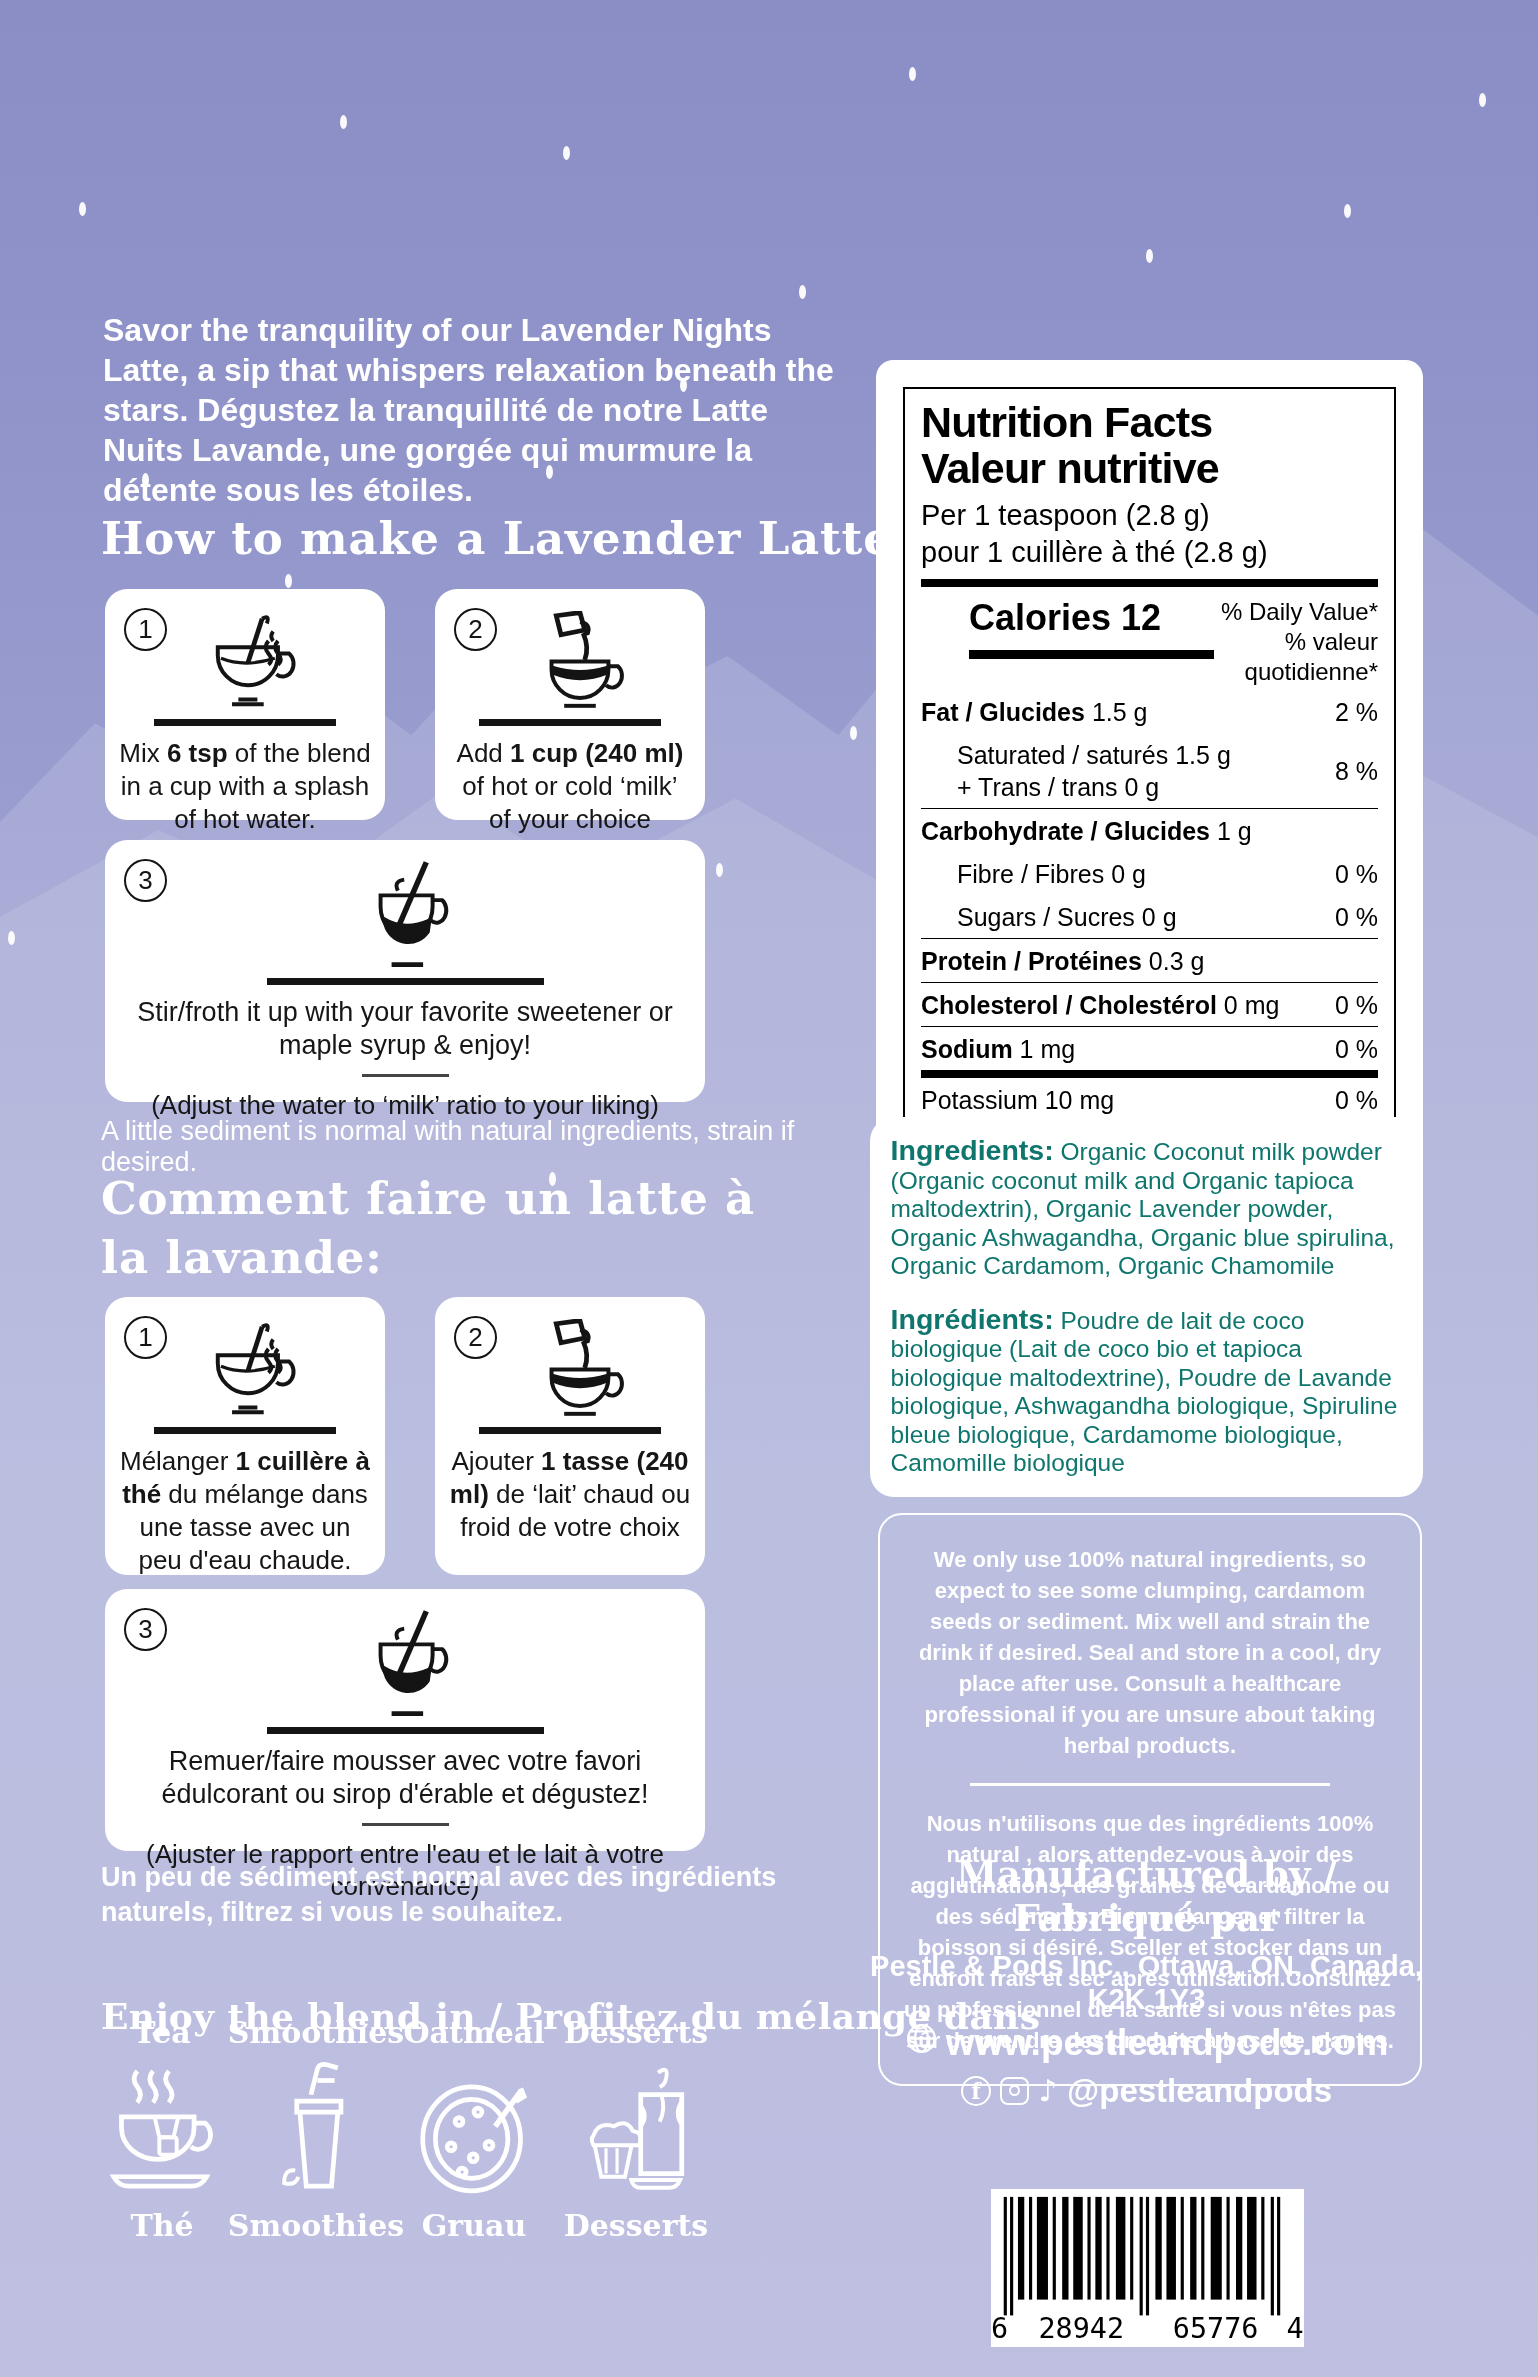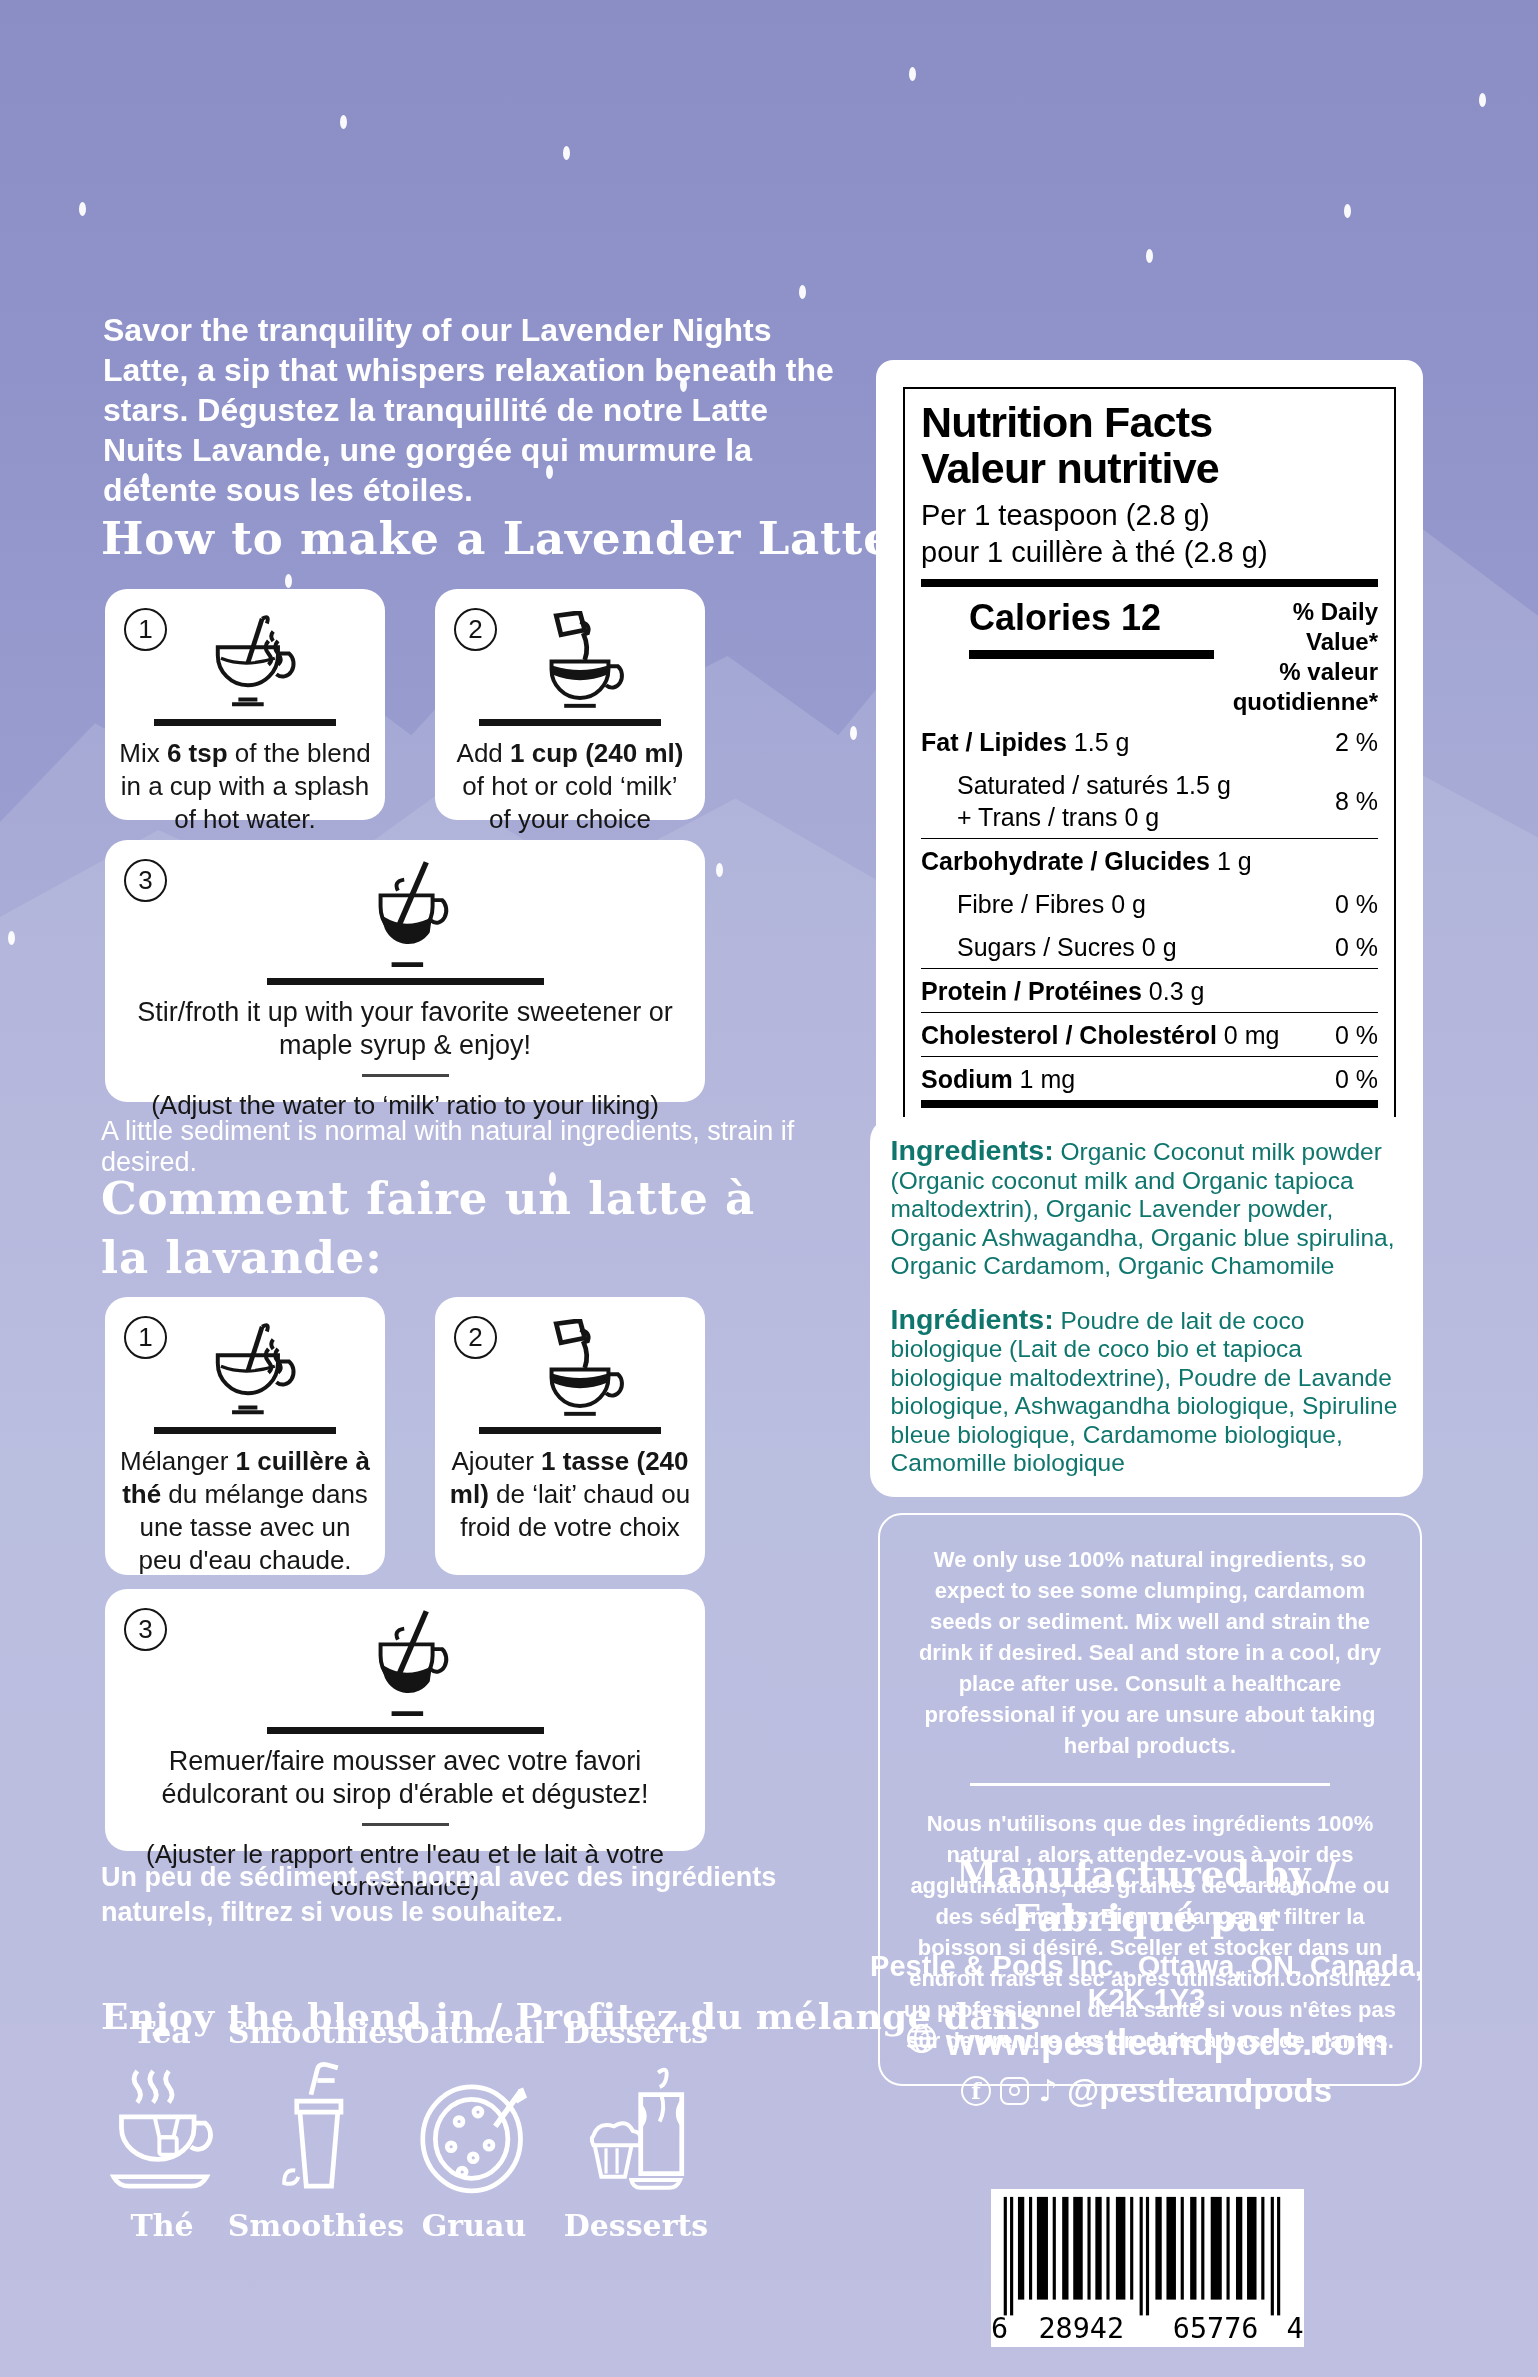--- a/index.html
+++ b/index.html
@@ -51,21 +51,21 @@
   
   .nf-card { position:absolute; left:876px; top:360px; width:547px; background:#fff;
              border-radius:17.4px; padding:27px; color:#000; }
   .nf-box { border:2.4px solid #000; padding:9.5px 16px 12.7px; }
   .nf-title { font-size:43px; font-weight:bold; line-height:46px; letter-spacing:-0.8px; }
   .nf-serving { font-size:29px; line-height:37px; margin-top:6.3px; }
   .nf-bar-thick { height:8.7px; background:#000; margin:8px 0 4.7px; }
   .nf-cal-row { display:flex; justify-content:space-between; align-items:flex-start; padding:4.7px 0 3.2px;margin-left:48px; }
   .nf-cal { font-size:36px; font-weight:bold; }
   .nf-cal-bar { width:245px; height:9.5px; background:#000; margin-top:11px; }
-  .nf-dv { text-align:right; font-size:24px; line-height:30px; font-weight:bold; }
+  .nf-dv { text-align:right; font-size:24px; line-height:30px; font-weight:normal; }
   .nf-row { display:flex; justify-content:space-between; align-items:center;
             font-size:25px; line-height:32px; padding:5.5px 0; border-top:1.6px solid #000; }
   .nf-row.first { border-top:none; }
   .nf-row.nosep { border-top:none; }
   .nf-row.thick { border-top:8px solid #000; }
   .nf-indent { padding-left:36px; }
   .nf-pct { white-space:nowrap; }
   .nf-foot { border-top:8px solid #000; font-size:23px; line-height:31px; padding-top:8px; }
 
   .ing-card { position:absolute; left:870px; top:1117px; width:553px; background:#fff;
@@ -328,21 +328,21 @@
         <div>
           <div class="nf-cal">Calories 12</div>
           <div class="nf-cal-bar"></div>
         </div>
         <div class="nf-dv">
           <div>% Daily Value*</div>
           <div>% valeur quotidienne*</div>
         </div>
       </div>
       <div class="nf-row first">
-        <span><b>Fat / Lipides</b><span> 1.5 g</span></span>
+        <span><b>Fat / Glucides</b><span> 1.5 g</span></span>
         <span class="nf-pct">2 %</span>
       </div>
       <div class="nf-row nosep">
         <span class="nf-indent"><span>Saturated / saturés 1.5 g</span><br><span>+ Trans / trans 0 g</span></span>
         <span class="nf-pct">8 %</span>
       </div>
       <div class="nf-row">
         <span><b>Carbohydrate / Glucides</b><span> 1 g</span></span>
         <span class="nf-pct"></span>
       </div>

